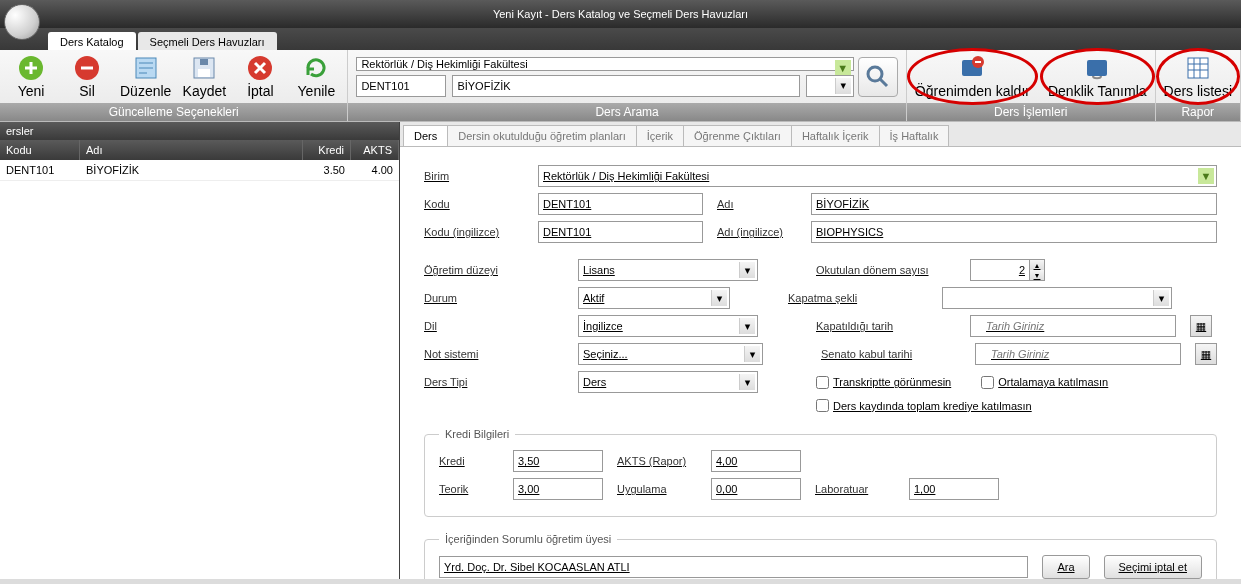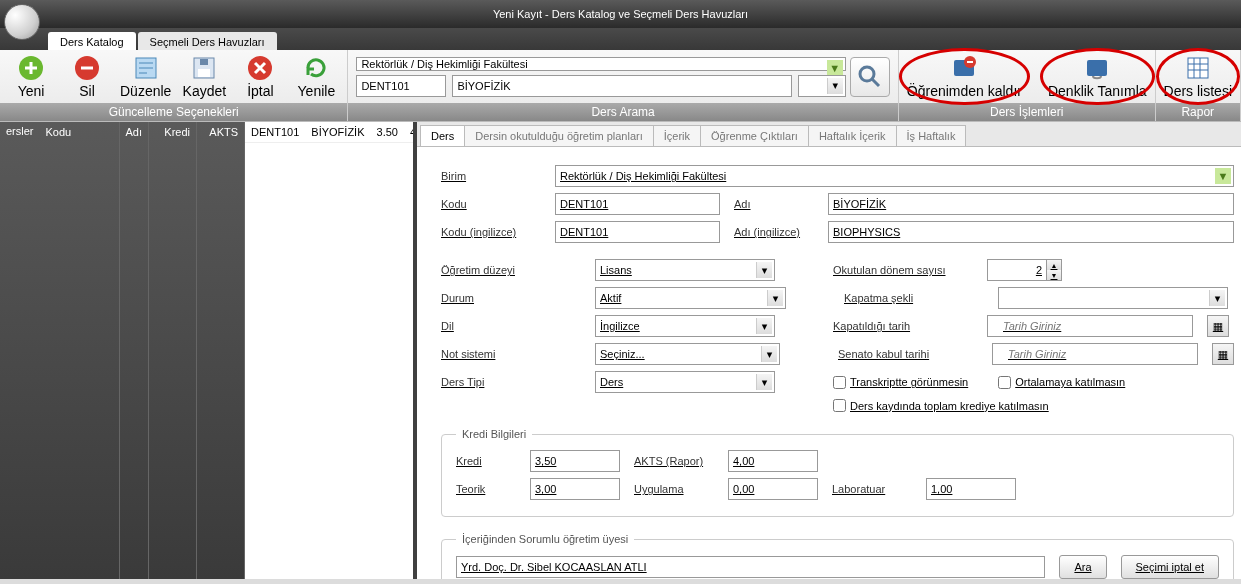--- a/index.html
+++ b/index.html
@@ -32,21 +32,21 @@
 .search-row { display: flex; gap: 6px; }
 .search-combo { flex: 1; height: 22px; background: #fff; border: 1px solid #999; display: flex; align-items: center; padding: 0 4px; position: relative; }
 .search-combo .dd { position: absolute; right: 2px; top: 2px; width: 16px; height: 16px; background: #c8e89a; display: flex; align-items: center; justify-content: center; color: #4a7a1a; }
 .search-input { flex: 1; height: 22px; border: 1px solid #999; padding: 0 4px; background: #fff; }
 .search-glass { width: 40px; height: 40px; border: 1px solid #aaa; border-radius: 4px; background: linear-gradient(to bottom,#fff,#e8e8e8); display: flex; align-items: center; justify-content: center; cursor: pointer; }
 
 
 .main { display: flex; height: calc(584px - 28px - 22px - 77px); }
 
 
-.left-panel { width: 417px; display: flex; flex-direction: row; border-right: 4px solid #404040; }
+.left-panel { width: 417px; display: flex; flex-direction: column; border-right: 1px solid #404040; }
 .left-header { background: linear-gradient(to bottom,#5a5a5a,#3a3a3a); color: #fff; padding: 3px 6px; font-size: 11px; }
 .grid-header { display: flex; background: linear-gradient(to bottom,#5a5a5a,#3a3a3a); color: #fff; }
 .grid-header div { padding: 4px 6px; border-right: 1px solid #666; font-size: 11px; }
 .grid-row { display: flex; background: #fff; border-bottom: 1px solid #eee; }
 .grid-row div { padding: 4px 6px; font-size: 11px; }
 .col-kodu { width: 80px; }
 .col-adi { flex: 1; }
 .col-kredi { width: 48px; text-align: right; }
 .col-akts { width: 48px; text-align: right; }
 .grid-body { flex: 1; background: #fff; overflow-y: auto; }
@@ -178,21 +178,21 @@
               <circle cx="11" cy="11" r="7" fill="none" stroke="#5a7a9a" stroke-width="3"></circle>
               <path d="M16 16l7 7" stroke="#5a7a9a" stroke-width="3"></path>
             </svg>
           </span>
       </div>
     </div>
     <div class="ribbon-group-label">Ders Arama</div>
   </div>
 
   <div class="ribbon-group" style="min-width:170px;">
-    <div class="ribbon-group-body" style="gap:26px;justify-content:space-between;">
+    <div class="ribbon-group-body" style="gap:18px;justify-content:space-between;">
       <div class="ribbon-btn circle-highlight">
         <span class="ribbon-btn-icon icon">
             <svg width="28" height="28">
               <rect x="4" y="6" width="20" height="16" rx="2" fill="#3a6faa"></rect>
               <circle cx="20" cy="8" r="6" fill="#d63a2f"></circle>
               <path d="M17 8h6" stroke="#fff" stroke-width="2"></path>
             </svg>
           </span>
         <span class="ribbon-btn-label">Öğrenimden kaldır</span>
       </div>
@@ -294,21 +294,21 @@
           <input value="2" style="">
           <div class="spin">
               <span>▲</span>
               <span>▼</span>
             </div>
         </div>
       </div>
 
       <div class="form-row">
         <span class="form-label" style="min-width:140px;">Durum</span>
-        <div class="form-select" style="width:191px;">
+        <div class="form-select" style="width:152px;">
             <span>Aktif</span>
             <span class="arrow">▾</span>
           </div>
         <span style="width:30px;"></span>
         <span class="form-label w140">Kapatma şekli</span>
         <div class="form-select" style="flex:1;max-width:230px;">
             <span></span>
             <span class="arrow">▾</span>
           </div>
       </div>

